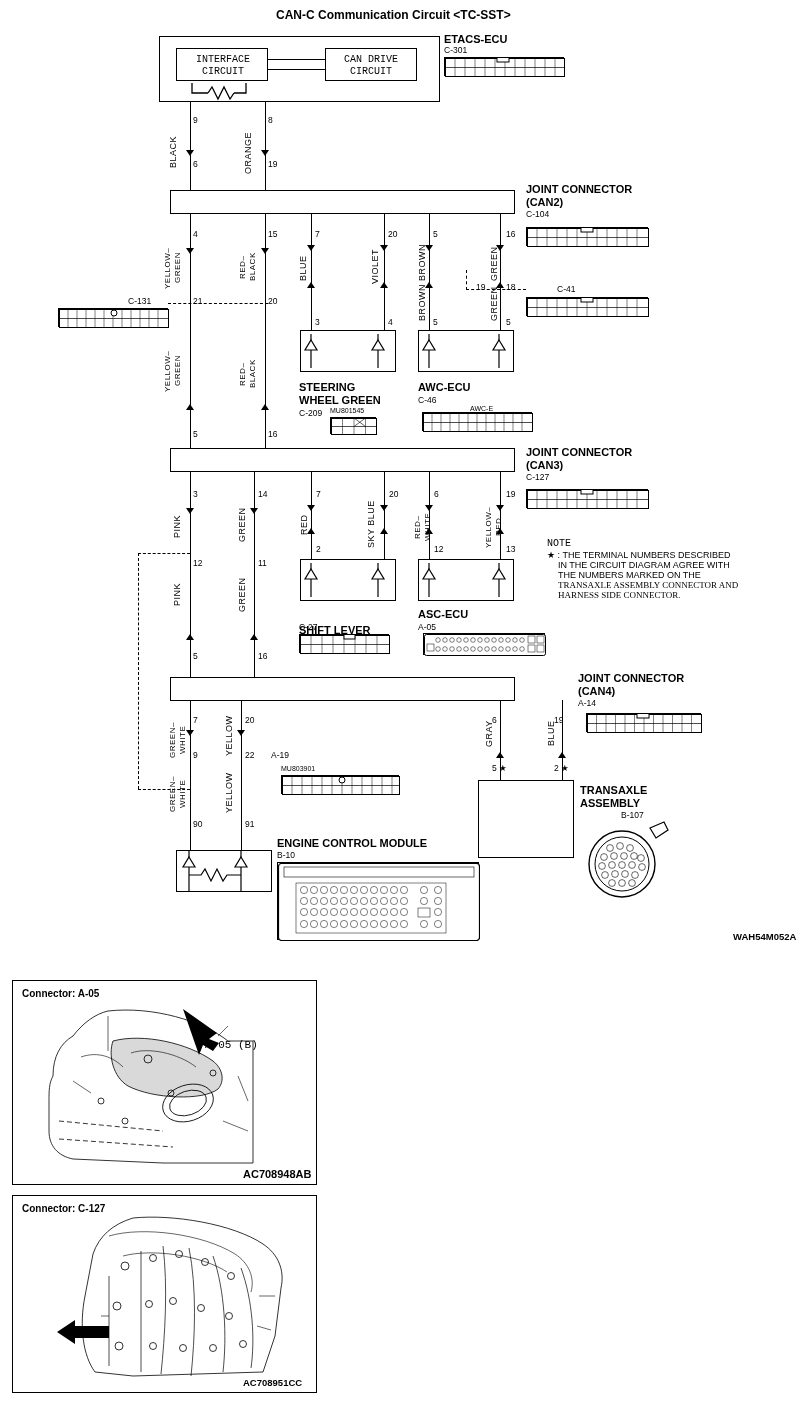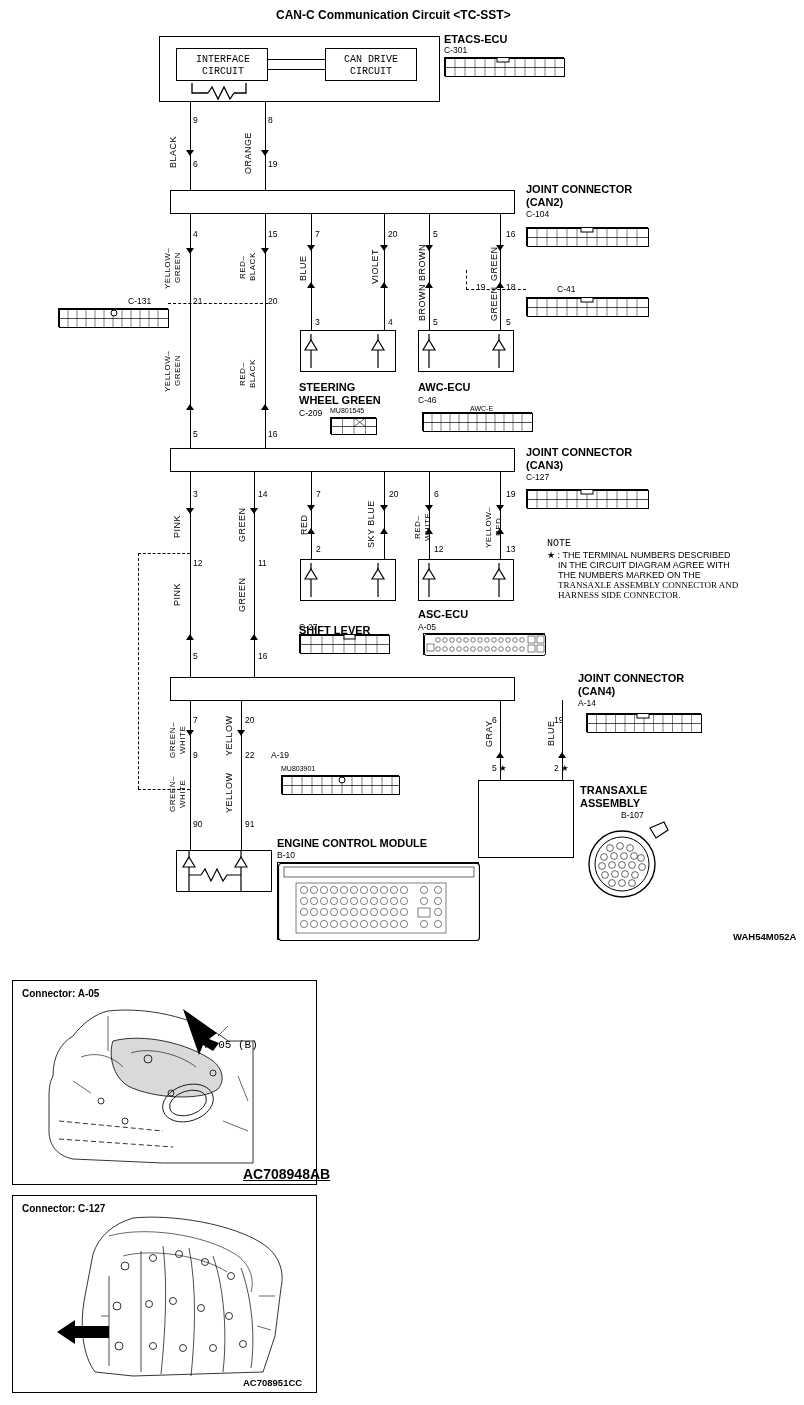--- a/index.html
+++ b/index.html
@@ -739,21 +739,21 @@
         <path d="M68,76 C85,70 100,76 110,86" stroke-width="0.6"></path>
         <path d="M60,100 L78,112" stroke-width="0.6"></path>
         <path d="M225,95 L235,120" stroke-width="0.6"></path>
         <path d="M210,140 L235,150" stroke-width="0.6"></path>
       </g>
       <path d="M170,28 L204,52 L196,58 L206,62 L200,70 L190,64 L186,74 Z" fill="#000"></path>
     </svg>
   </div>
   <div class="photocap" style="left:22px;top:988px;">Connector: A-05</div>
   <div class="abs lbl" style="left:205px;top:1040px;font-size:11px;">A-05 (B)</div>
-  <div class="abs lblb" style="left:243px;top:1168px;font-size:14px;text-decoration:underline;">AC708948AB</div>
+  <div class="abs lblb" style="left:243px;top:1168px;font-size:11px;">AC708948AB</div>
 
   <div class="photo" style="left:12px;top:1195px;width:305px;height:198px;">
     <svg width="303" height="196" viewBox="0 0 303 196">
       <rect x="0" y="0" width="303" height="196" fill="#fff"></rect>
       <g stroke="#000" stroke-width="0.8" fill="none">
         <path d="M120,22 C160,18 220,28 250,48 C265,58 272,74 268,92 L262,140 L250,176 L120,180"></path>
         <path d="M120,22 C100,28 86,40 80,58 L72,100 C66,130 70,160 82,176 L120,180"></path>
         <path d="M96,40 C130,30 190,38 222,58 C236,67 242,82 238,96" stroke-width="0.6"></path>
         <path d="M110,60 C140,52 190,60 214,76" stroke-width="0.6"></path>
         <path d="M96,80 L96,170" stroke-width="0.7"></path>

